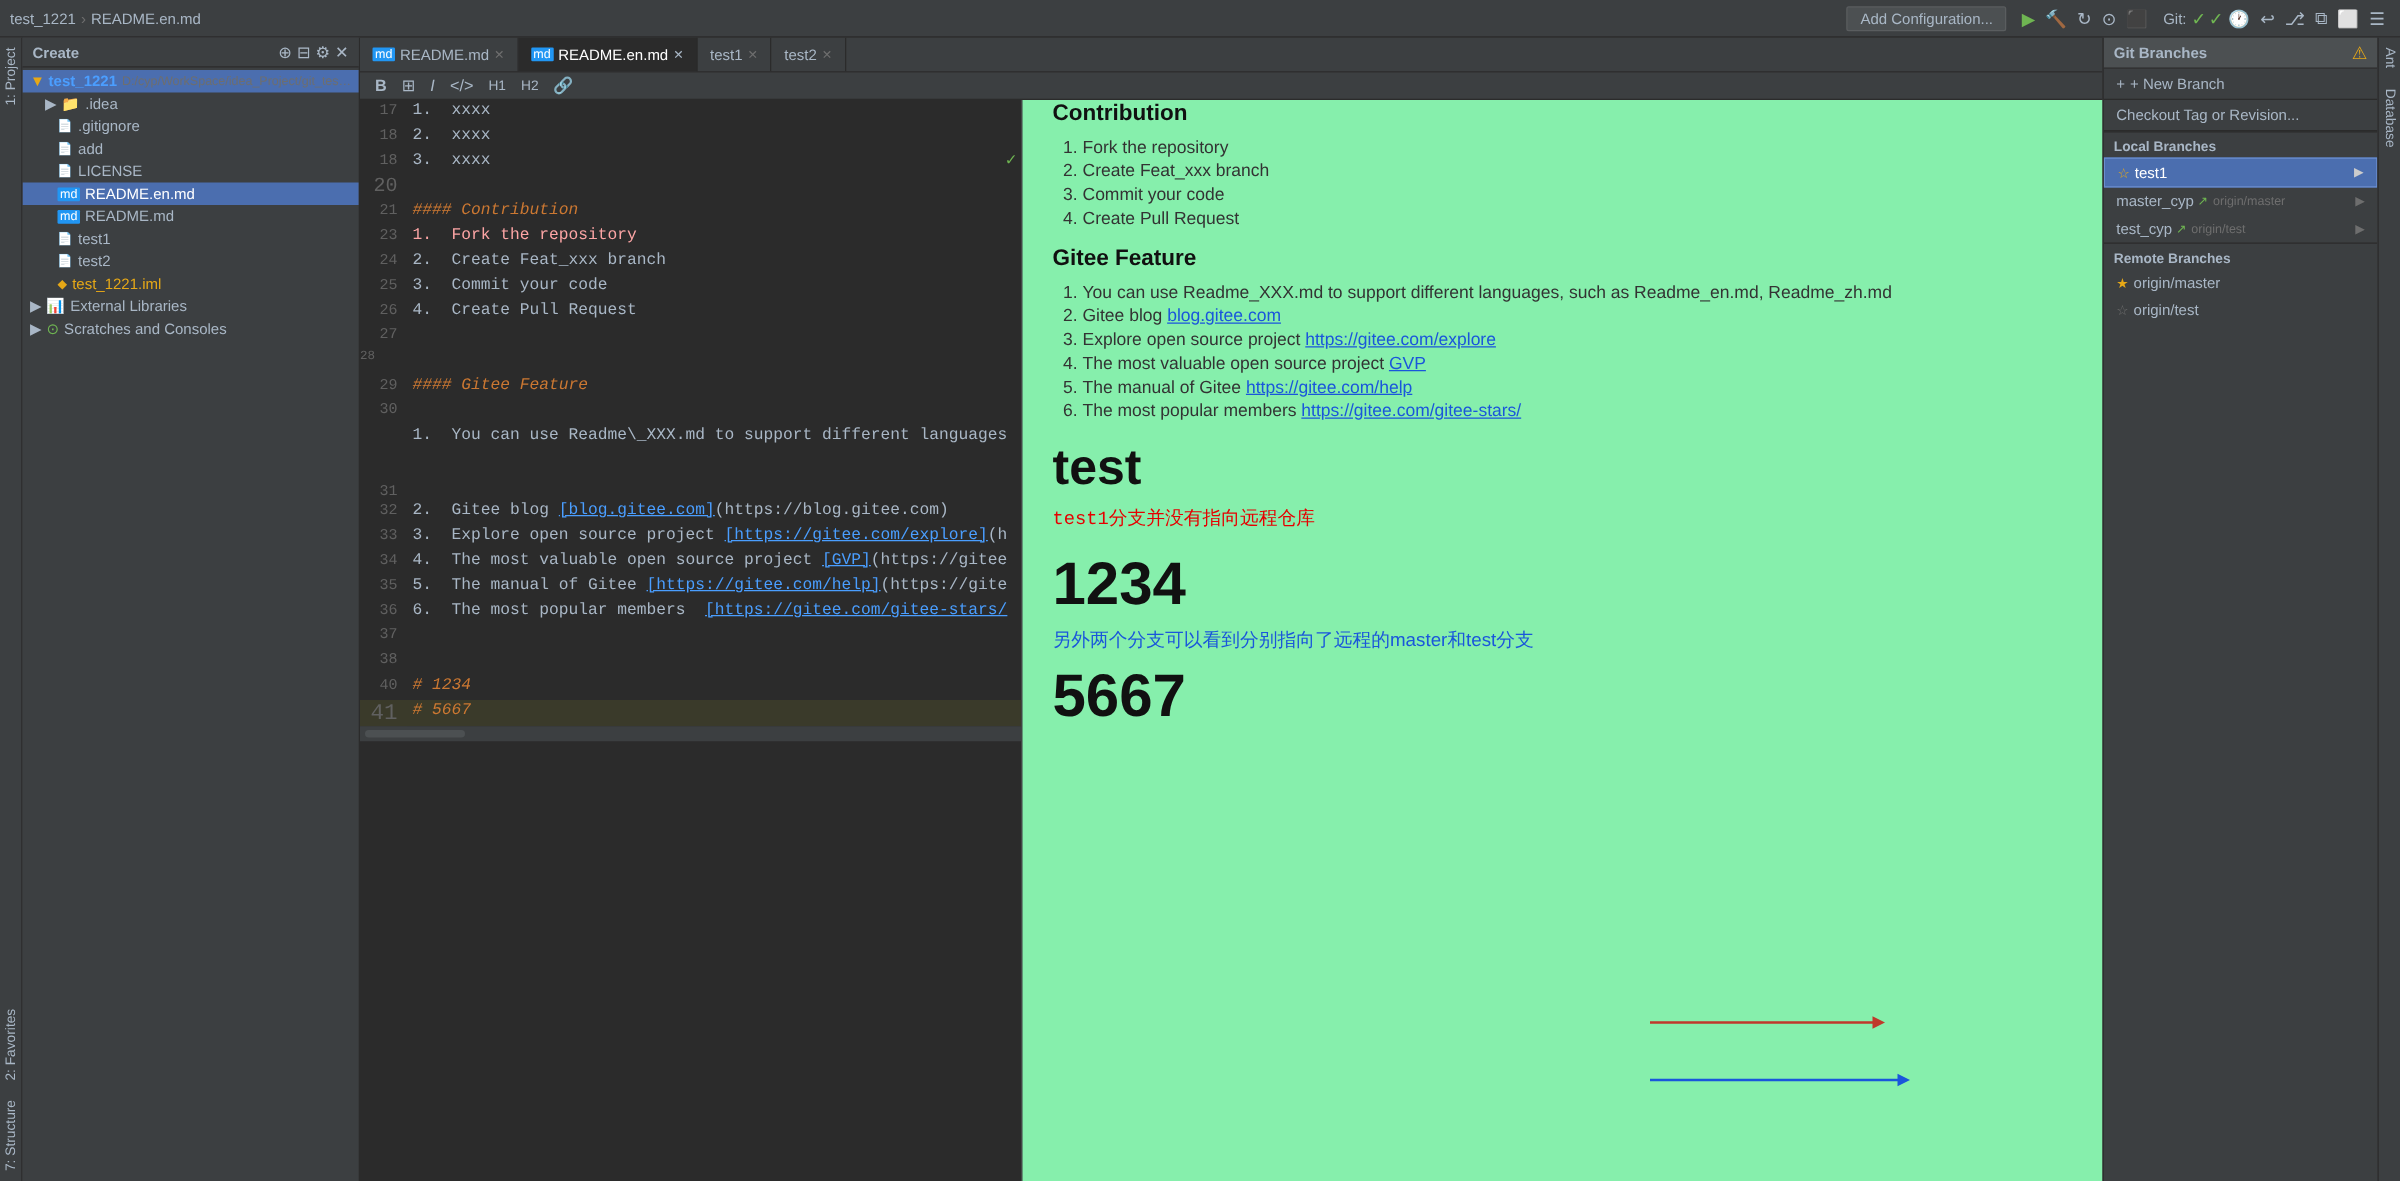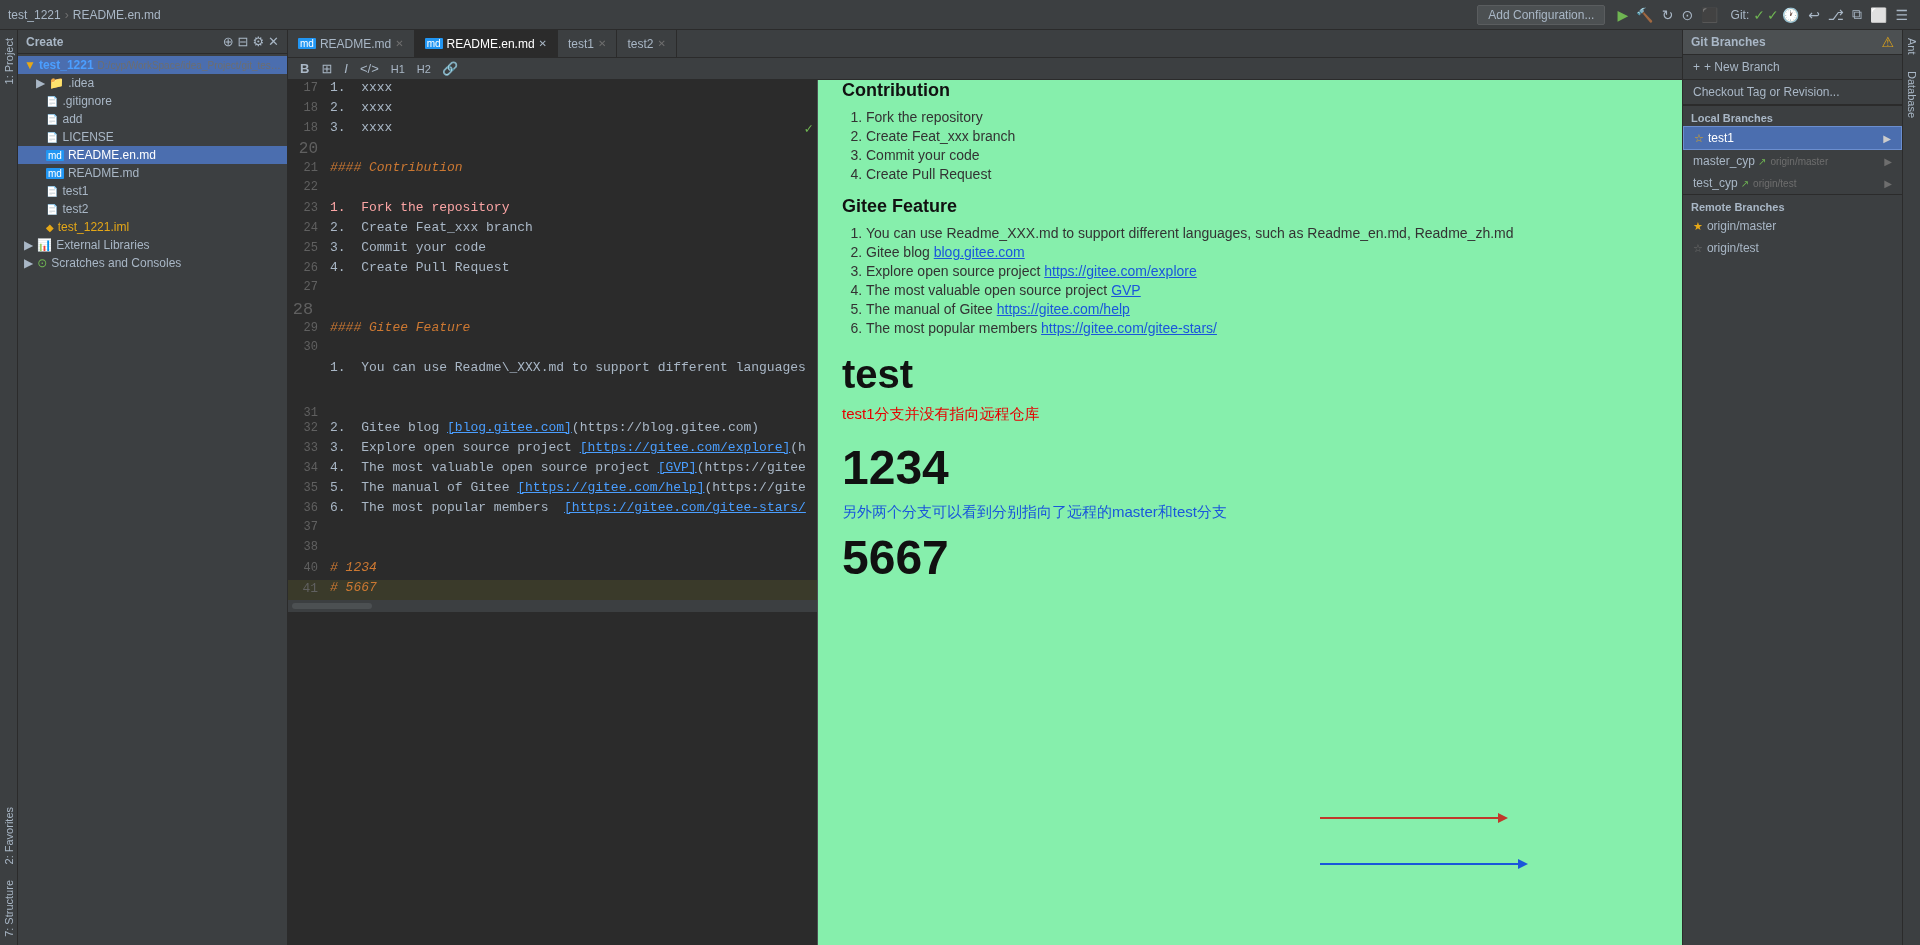--- a/index.html
+++ b/index.html
@@ -185,45 +185,41 @@
         </div>
         <div style="display:flex; min-height:20px;">
           <span style="width:38px; text-align:right; padding-right:8px; color:#606060; font-size:16px; user-select:none; flex-shrink:0;">20</span>
           <span style="flex:1; padding-left:4px; color:#a9b7c6; white-space:pre; font-size:13px;"></span>
         </div>
         <div style="display:flex; min-height:20px;">
           <span style="width:38px; text-align:right; padding-right:8px; color:#606060; font-size:12px; user-select:none; padding-top:1px; flex-shrink:0;">21</span>
           <span style="flex:1; padding-left:4px; color:#cc7832; font-style:italic; white-space:pre; font-size:13px;">#### Contribution</span>
         </div>
         <div style="display:flex; min-height:20px;">
-          <span style="width:38px; text-align:right; padding-right:8px; color:#606060; font-size:12px; user-select:none; flex-shrink:0;">22</span>
-          <span style="flex:1; padding-left:4px; color:#a9b7c6; white-space:pre; font-size:13px;"></span>
-        </div>
-        <div style="display:flex; min-height:20px;">
           <span style="width:38px; text-align:right; padding-right:8px; color:#606060; font-size:12px; user-select:none; padding-top:1px; flex-shrink:0;">23</span>
           <span style="flex:1; padding-left:4px; color:#fca5a5; white-space:pre; font-size:13px;">1.  Fork the repository</span>
         </div>
         <div style="display:flex; min-height:20px;">
           <span style="width:38px; text-align:right; padding-right:8px; color:#606060; font-size:12px; user-select:none; padding-top:1px; flex-shrink:0;">24</span>
           <span style="flex:1; padding-left:4px; color:#a9b7c6; white-space:pre; font-size:13px;">2.  Create Feat_xxx branch</span>
         </div>
         <div style="display:flex; min-height:20px;">
           <span style="width:38px; text-align:right; padding-right:8px; color:#606060; font-size:12px; user-select:none; padding-top:1px; flex-shrink:0;">25</span>
           <span style="flex:1; padding-left:4px; color:#a9b7c6; white-space:pre; font-size:13px;">3.  Commit your code</span>
         </div>
         <div style="display:flex; min-height:20px;">
           <span style="width:38px; text-align:right; padding-right:8px; color:#606060; font-size:12px; user-select:none; padding-top:1px; flex-shrink:0;">26</span>
           <span style="flex:1; padding-left:4px; color:#a9b7c6; white-space:pre; font-size:13px;">4.  Create Pull Request</span>
         </div>
         <div style="display:flex; min-height:20px;">
           <span style="width:38px; text-align:right; padding-right:8px; color:#606060; font-size:12px; user-select:none; flex-shrink:0;">27</span>
           <span style="flex:1; padding-left:4px; color:#a9b7c6; white-space:pre; font-size:13px;"></span>
         </div>
         <div style="display:flex; min-height:20px;">
-          <span style="width:38px; text-align:center; padding-right:8px; color:#606060; font-size:17px; user-select:none; flex-shrink:0;">28</span>
+          <span style="width:38px; text-align:left; padding-right:8px; color:#606060; font-size:10px; user-select:none; flex-shrink:0;">28</span>
           <span style="flex:1; padding-left:4px; color:#a9b7c6; white-space:pre; font-size:13px;"></span>
         </div>
         <div style="display:flex; min-height:20px;">
           <span style="width:38px; text-align:right; padding-right:8px; color:#606060; font-size:12px; user-select:none; padding-top:1px; flex-shrink:0;">29</span>
           <span style="flex:1; padding-left:4px; color:#cc7832; font-style:italic; white-space:pre; font-size:13px;">#### Gitee Feature</span>
         </div>
         <div style="display:flex; min-height:20px;">
           <span style="width:38px; text-align:right; padding-right:8px; color:#606060; font-size:12px; user-select:none; flex-shrink:0;">30</span>
           <span style="flex:1; padding-left:4px; color:#a9b7c6; white-space:pre; font-size:13px;"></span>
         </div>
@@ -257,21 +253,21 @@
         </div>
         <div style="display:flex; min-height:20px;">
           <span style="width:38px; text-align:right; padding-right:8px; color:#606060; font-size:12px; user-select:none; flex-shrink:0;">38</span>
           <span style="flex:1; padding-left:4px; color:#a9b7c6; white-space:pre; font-size:13px;"></span>
         </div>
         <div style="display:flex; min-height:20px;">
           <span style="width:38px; text-align:right; padding-right:8px; color:#606060; font-size:12px; user-select:none; padding-top:1px; flex-shrink:0;">40</span>
           <span style="flex:1; padding-left:4px; color:#cc7832; font-style:italic; white-space:pre; font-size:13px;"># 1234</span>
         </div>
         <div style="display:flex; min-height:20px; background:#3a3a2a;">
-          <span style="width:38px; text-align:right; padding-right:8px; color:#606060; font-size:13px; user-select:none; padding-top:1px; flex-shrink:0; background:#3a3a2a;">41</span>
+          <span style="width:38px; text-align:right; padding-right:8px; color:#606060; font-size:18px; user-select:none; padding-top:1px; flex-shrink:0; background:#3a3a2a;">41</span>
           <span style="flex:1; padding-left:4px; color:#cc7832; font-style:italic; white-space:pre; font-size:13px;"># 5667</span>
         </div>
 
         <div style="height:12px; background:#3c3f41; position:sticky; bottom:0; display:flex; align-items:center;">
           <div style="width:80px; height:6px; background:#4c5052; border-radius:3px; margin:0 4px;"></div>
         </div>
       </div>
 
       <div style="flex:1; background:#86efac; color:#333; padding:0 24px; overflow-y:auto; font-family:Arial,sans-serif; font-size:14px; position:relative; min-width:0;">
         <h2 style="font-size:18px; font-weight:bold; margin:0 0 8px 0; color:#111;">Contribution</h2>
@@ -287,21 +283,21 @@
           <li style="margin:3px 0;">You can use Readme_XXX.md to support different languages, such as Readme_en.md, Readme_zh.md</li>
           <li style="margin:3px 0;">Gitee blog <a href="#" style="color:#1a56db;">blog.gitee.com</a></li>
           <li style="margin:3px 0;">Explore open source project <a href="#" style="color:#1a56db;">https://gitee.com/explore</a></li>
           <li style="margin:3px 0;">The most valuable open source project <a href="#" style="color:#1a56db;">GVP</a></li>
           <li style="margin:3px 0;">The manual of Gitee <a href="#" style="color:#1a56db;">https://gitee.com/help</a></li>
           <li style="margin:3px 0;">The most popular members <a href="#" style="color:#1a56db;">https://gitee.com/gitee-stars/</a></li>
         </ol>
 
         <h1 style="font-size:40px; font-weight:bold; color:#111; margin:16px 0 8px 0;">test</h1>
 
-        <div style="display:flex; align-items:flex-start; margin:8px 0;">
+        <div style="display:flex; align-items:flex-start; margin:8px 0;font-family:Liberation Mono, monospace;">
           <div style="flex:1;">
             <p style="color:#e60000; font-size:15px; font-weight:500; margin-bottom:8px;">test1分支并没有指向远程仓库</p>
           </div>
         </div>
 
         <div style="font-size:48px; font-weight:bold; color:#111; margin:8px 0;">1234</div>
 
         <p style="color:#1a56db; font-size:15px; margin:8px 0;">另外两个分支可以看到分别指向了远程的master和test分支</p>
 
         <div style="font-size:48px; font-weight:bold; color:#111; margin:8px 0;">5667</div>

